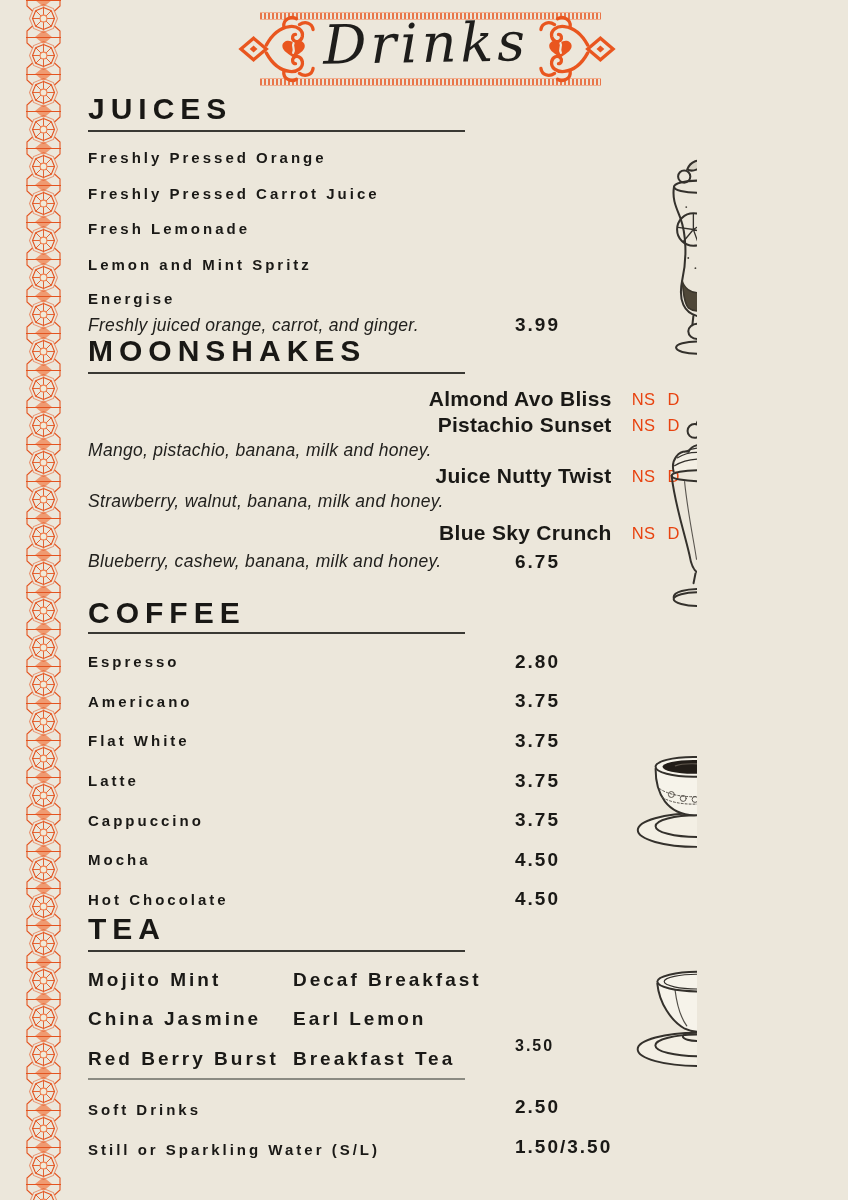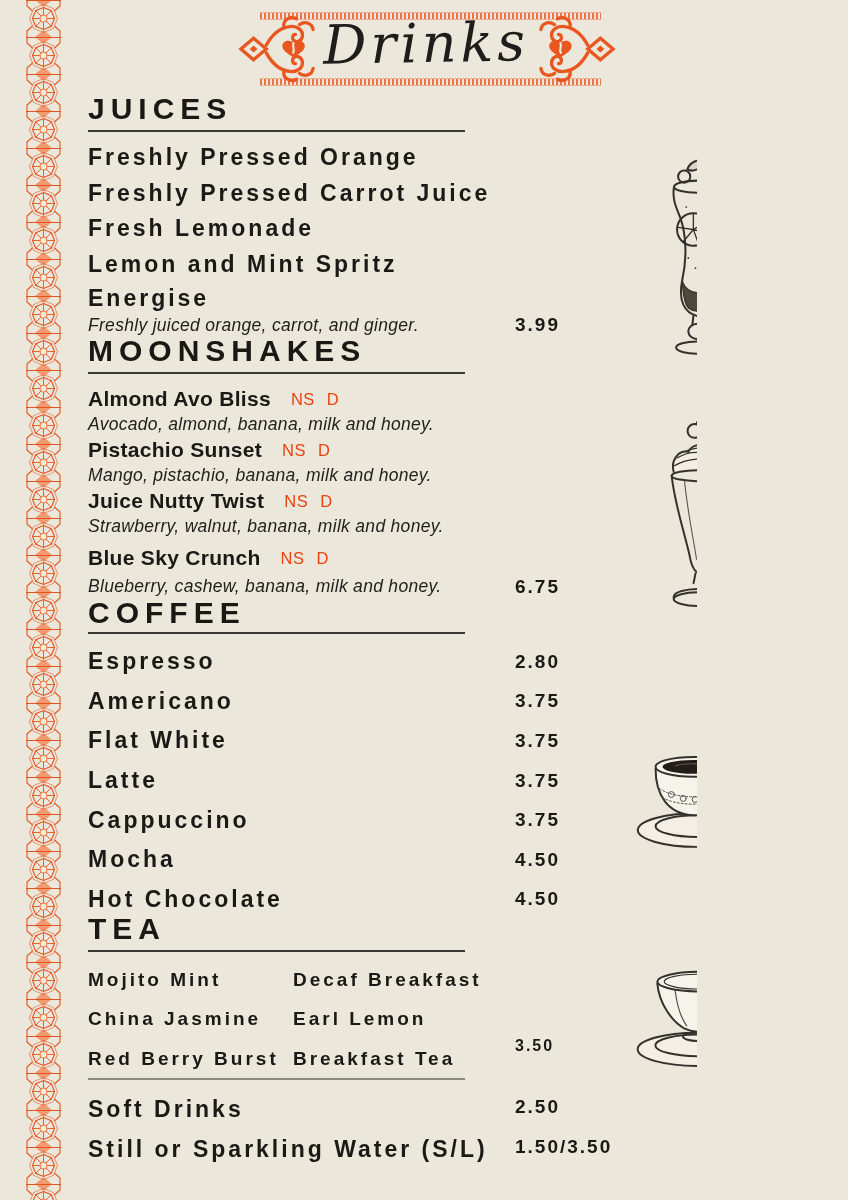--- a/index.html
+++ b/index.html
@@ -26,28 +26,28 @@
         font-size:54px;color:#1e1d1b;letter-spacing:4px;transform:rotate(-1deg);}
 
   
   .section{position:absolute;left:88px;width:592px;color:#1a1916;}
   .section h2{margin:0;font-size:30px;font-weight:700;letter-spacing:6px;line-height:34px;color:#191815;}
   .rule{height:2px;background:#3a3934;margin-top:4px;width:377px;}
   .rule.soft{background:#8b8b82;}
   .items{margin-top:8px;}
   .row{position:relative;height:35.5px;display:flex;align-items:center;}
   .row.tall{height:39.6px;}
-  .iname{font-size:23px;font-weight:700;letter-spacing:3px;}
+  .iname{font-size:15px;font-weight:700;letter-spacing:3px;}
   .price{position:absolute;left:427px;font-size:19px;font-weight:700;letter-spacing:2px;white-space:nowrap;}
   .desc{font-style:italic;font-size:17.5px;letter-spacing:0.3px;color:#22211e;}
   .descrow{position:relative;height:26px;display:flex;align-items:center;}
 
   
   .mname{font-size:21px;font-weight:700;letter-spacing:0.3px;}
-  .mrow{position:relative;height:26px;display:flex;align-items:center;}
+  .mrow{position:relative;height:26px;display:flex;align-items:center;justify-content:flex-end;}
   .tags{margin-left:20px;display:flex;gap:12px;}
   .tag{color:#e84310;font-weight:400;font-size:16.5px;letter-spacing:0.5px;}
 
   
   .teagrid{margin-top:8px;display:grid;grid-template-columns:205px auto;}
   .teagrid .cell{height:39.6px;display:flex;align-items:center;font-size:19px;font-weight:700;letter-spacing:3px;}
   .abs-price{position:absolute;font-size:16px;font-weight:700;letter-spacing:2px;left:427px;}
 
   
   .illus{position:absolute;}
@@ -187,23 +187,20 @@
     <h2>MOONSHAKES</h2>
     <div class="rule"></div>
     <div class="items" style="margin-top:12px;">
       <div class="mrow">
         <span class="mname">Almond Avo Bliss</span>
         <span class="tags">
           <span class="tag">NS</span>
           <span class="tag">D</span>
         </span>
       </div>
-      <div class="descrow" style="height:25px;">
-        <span class="desc">Avocado, almond, banana, milk and honey.</span>
-      </div>
       <div class="mrow">
         <span class="mname">Pistachio Sunset</span>
         <span class="tags">
           <span class="tag">NS</span>
           <span class="tag">D</span>
         </span>
       </div>
       <div class="descrow" style="height:25px;">
         <span class="desc">Mango, pistachio, banana, milk and honey.</span>
       </div>

